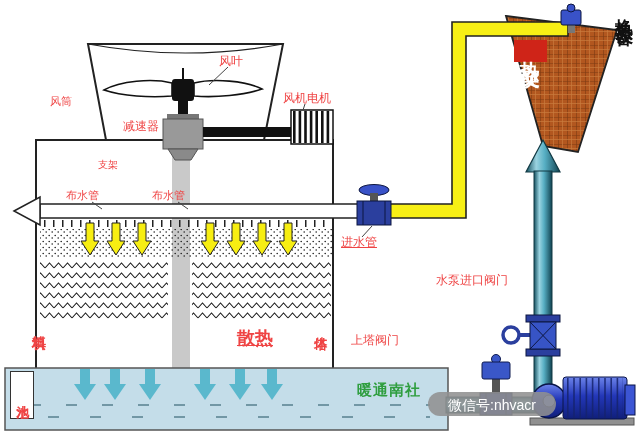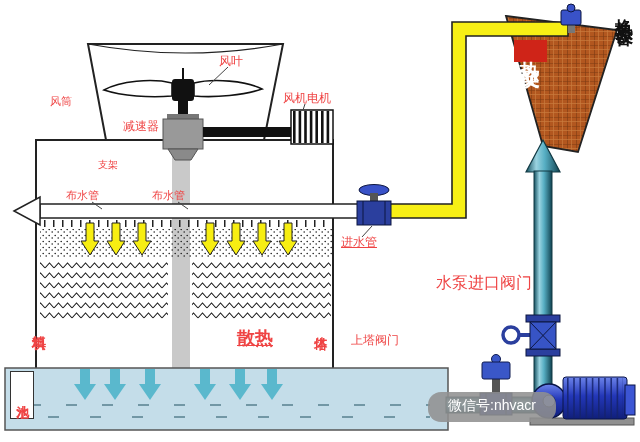--- a/index.html
+++ b/index.html
@@ -8,21 +8,21 @@
   #stage svg{position:absolute;left:0;top:0;}
   .lbl{position:absolute;color:#ef4444;white-space:nowrap;line-height:1.1;}
   .v{writing-mode:vertical-rl;text-orientation:upright;white-space:normal;}
   .bold{font-weight:bold;text-decoration:underline;}
   .poolbox{position:absolute;left:10px;top:371px;width:22px;height:46px;background:#fff;
            border:1px solid #333;display:flex;align-items:center;justify-content:center;}
   .hxlbl{position:absolute;left:514px;top:40px;background:#cf2418;color:#fff;
          font-weight:bold;font-size:20px;padding:5px 3px;letter-spacing:4px;}
   .hxequip{position:absolute;left:612px;top:5px;color:#111;font-weight:bold;font-size:18px;letter-spacing:3px;}
   .wm-green{position:absolute;left:357px;top:381px;color:#2f9e3f;font-weight:bold;font-size:15px;letter-spacing:1px;}
-  .wm-pill{position:absolute;left:428px;top:392px;width:128px;height:30px;border-radius:13px;
+  .wm-pill{position:absolute;left:428px;top:392px;width:128px;height:24px;border-radius:13px;
            background:rgba(145,145,145,0.88);color:#fff;font-size:14px;text-align:center;line-height:26px;}
 </style>
 </head>
 <body>
 
 <div id="stage">
 
 <svg width="640" height="442" viewBox="0 0 640 442">
   <defs>
     <pattern id="zig" width="9" height="10" patternUnits="userSpaceOnUse">
@@ -178,24 +178,25 @@
 <div class="lbl" style="left:283px;top:92px;font-size:12px;">风机电机</div>
 <div class="lbl" style="left:123px;top:120px;font-size:12px;">减速器</div>
 <div class="lbl" style="left:61px;top:159px;font-size:10px;margin-left:37px;">支架</div>
 <div class="lbl" style="left:66px;top:189px;font-size:11px;">布水管</div>
 <div class="lbl" style="left:152px;top:189px;font-size:11px;">布水管</div>
 <div class="lbl" style="left:341px;top:236px;font-size:12px;text-decoration:underline;">进水管</div>
 <div class="lbl v bold" style="left:31px;top:325px;font-size:14px;">填料</div>
 <div class="lbl bold" style="left:237px;top:329px;font-size:18px;">散热</div>
 <div class="lbl v bold" style="left:313px;top:327px;font-size:13px;">塔体</div>
 <div class="lbl" style="left:351px;top:334px;font-size:12px;">上塔阀门</div>
-<div class="lbl" style="left:436px;top:274px;font-size:16px;">水泵进口阀门</div>
+<div class="lbl" style="left:436px;top:274px;font-size:12px;">水泵进口阀门</div>
 
 <div class="poolbox">
   <span class="lbl v bold" style="position:static;font-size:13px;">水池</span>
 </div>
 
 <div class="hxlbl v">热交换</div>
 <div class="hxequip v">换热设备</div>
 
+<div class="wm-green">暖通南社</div>
 <div class="wm-pill">微信号:nhvacr</div>
 
 </div>
 
 </body></html>

